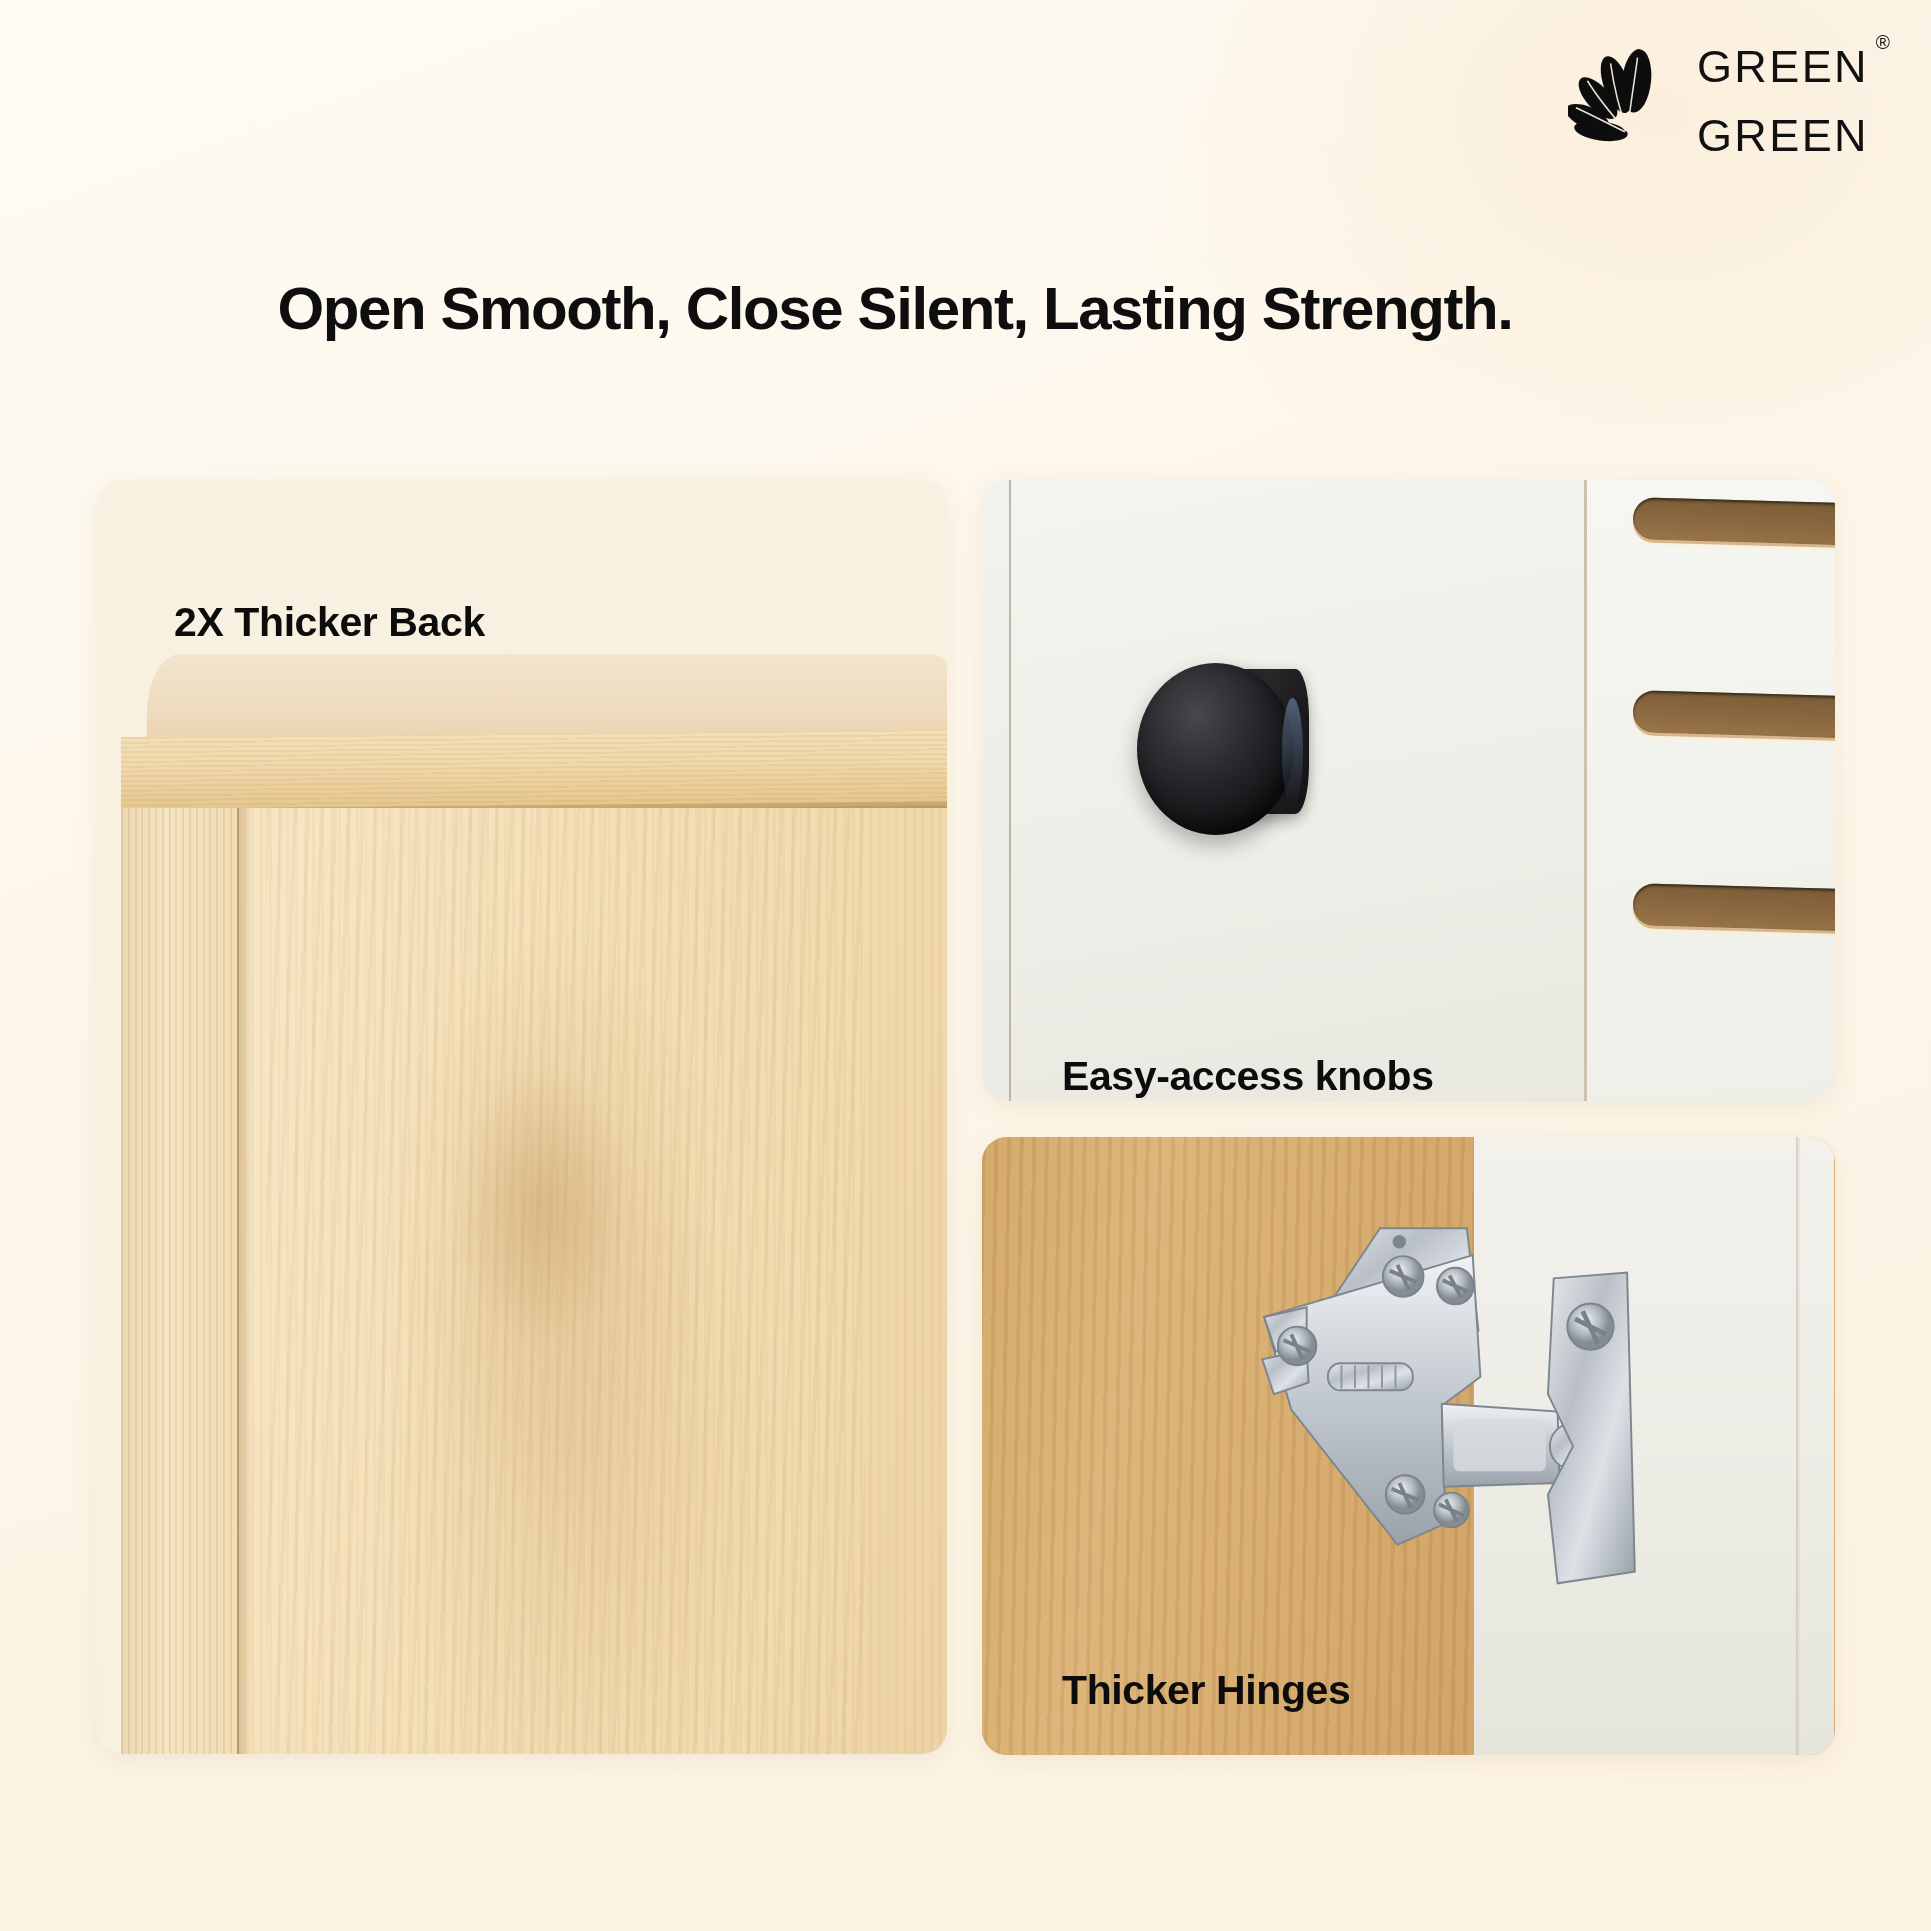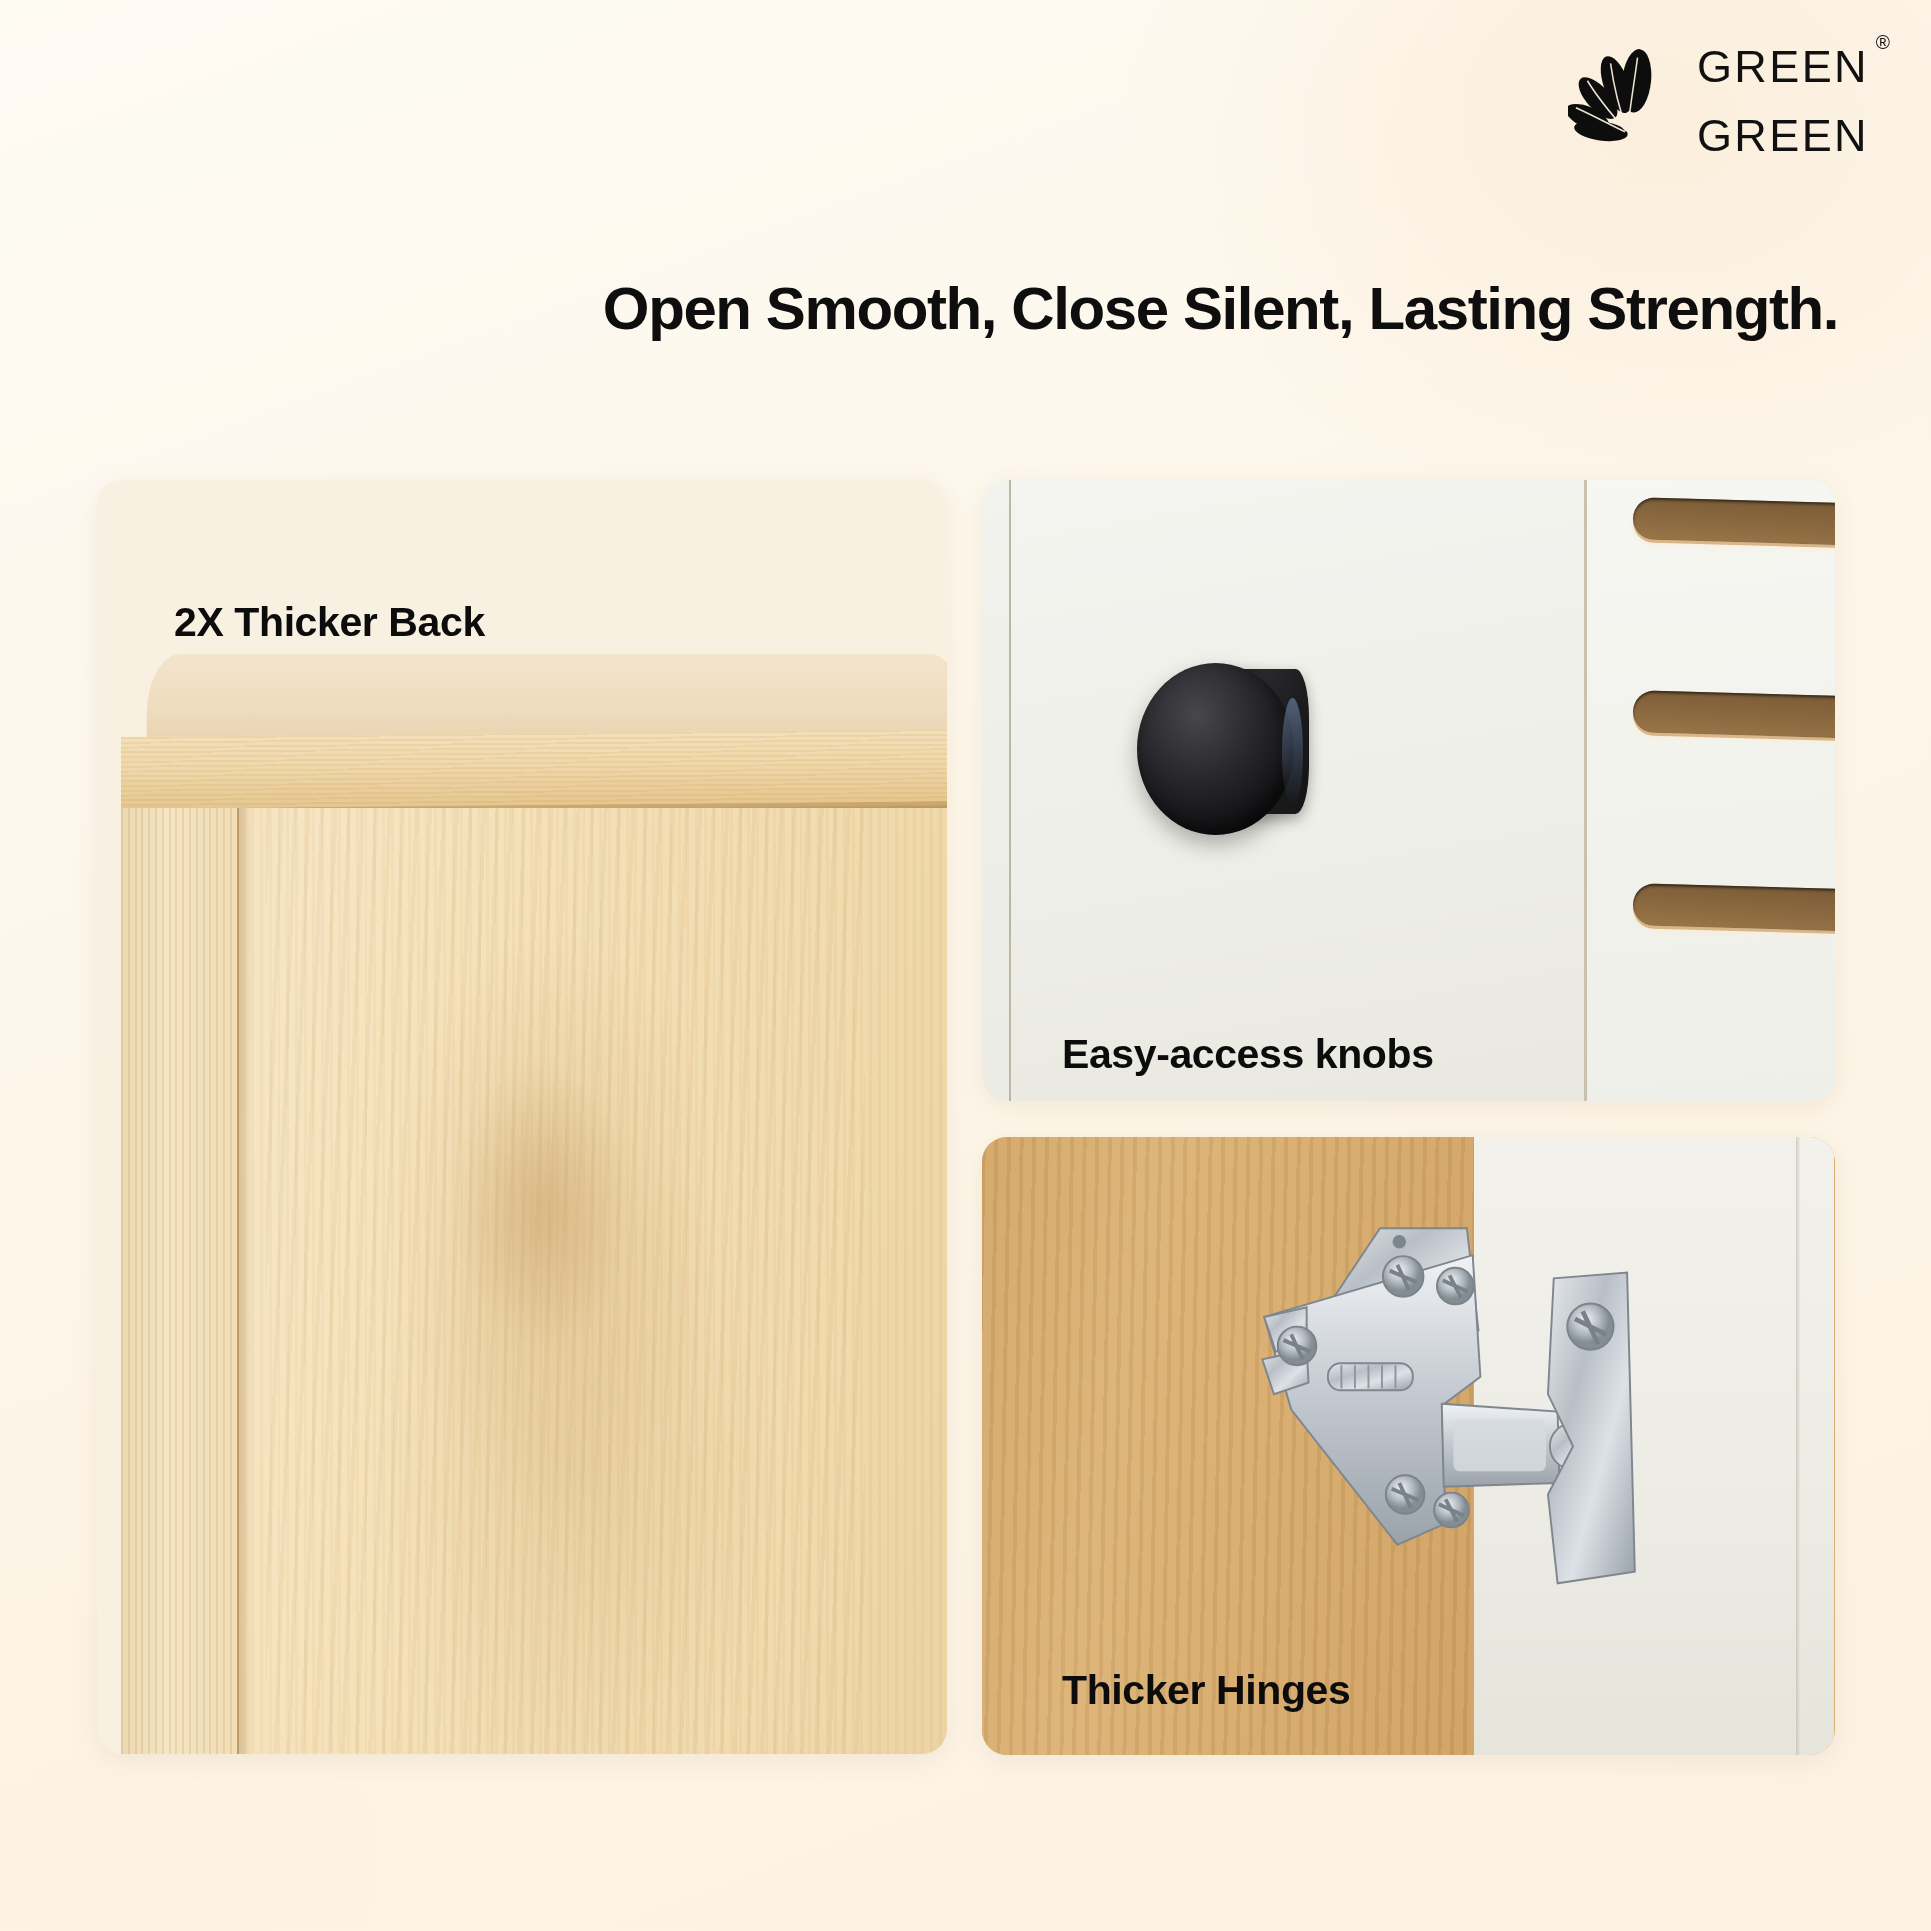--- a/index.html
+++ b/index.html
@@ -59,27 +59,26 @@
     font-size: 19.3px !important;
     letter-spacing: 0 !important;
   }
 
   
   .headline {
     position: absolute;
     top: 274px;
     left: 0;
     width: 1790px;
-    text-align: right;
+    text-align: center;
     font-size: 60px;
     font-weight: bold;
     color: #0E0E0E;
     letter-spacing: -1.4px;
     white-space: nowrap;
-    margin-left: 48px;
   }
 
   
   .panel {
     position: absolute;
     border-radius: 25px;
     overflow: hidden;
     box-shadow: 0 5.8px 25px rgba(150,120,70,0.10);
   }
 
@@ -286,21 +285,21 @@
   .label {
     position: absolute;
     font-size: 41px;
     font-weight: bold;
     color: #0C0C0C;
     letter-spacing: -0.4px;
     white-space: nowrap;
     margin-top: 33px;
   }
   .label-back  { left: 174px;  top: 566px; }
-  .label-knobs { left: 1062px; top: 998px; text-align: center; }
+  .label-knobs { left: 1062px; top: 1020px; text-align: center; }
   .label-hinge { left: 1062px; top: 1634px; }
 </style>
 </head>
 <body>
 
 <div class="canvas">
 
   <div class="logo">
     <svg class="logo-mark" viewBox="0 0 118 110">
       <g fill="#0D0D0D">

